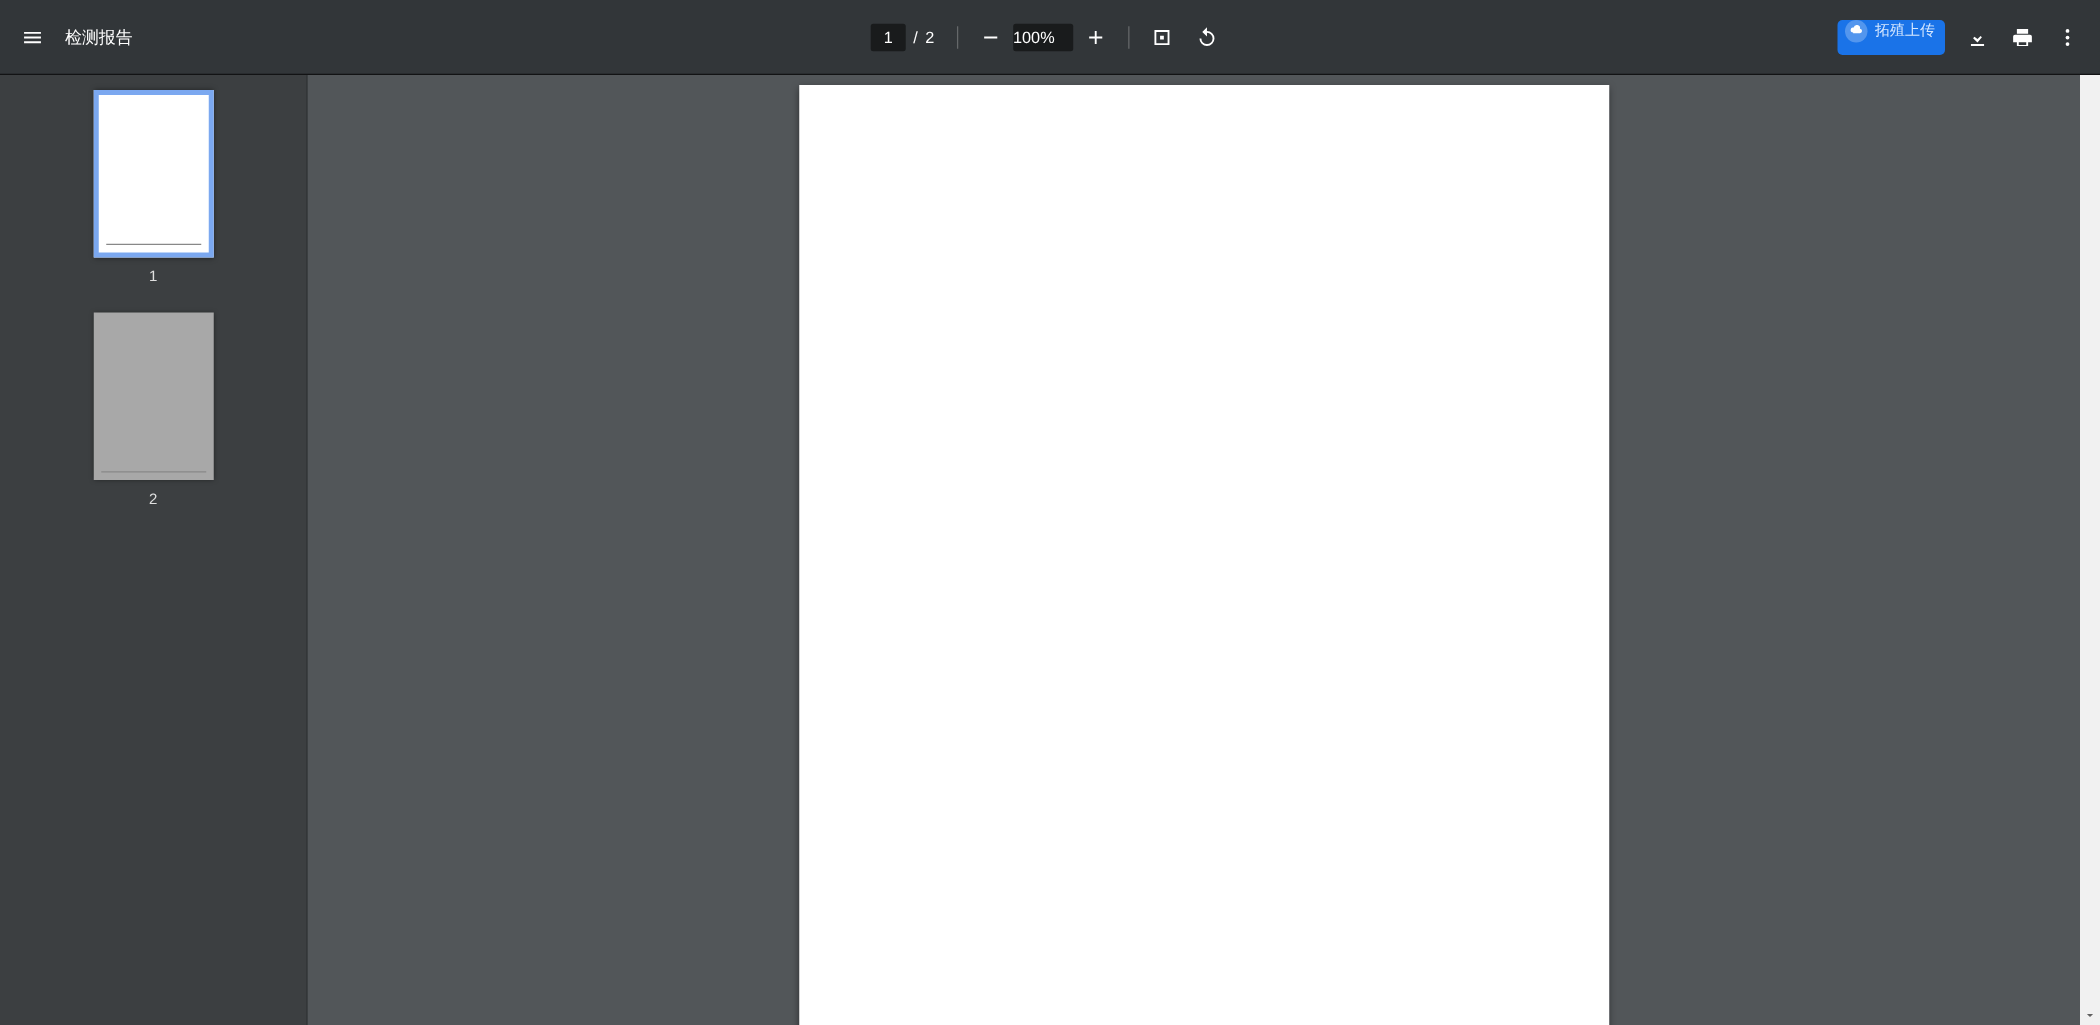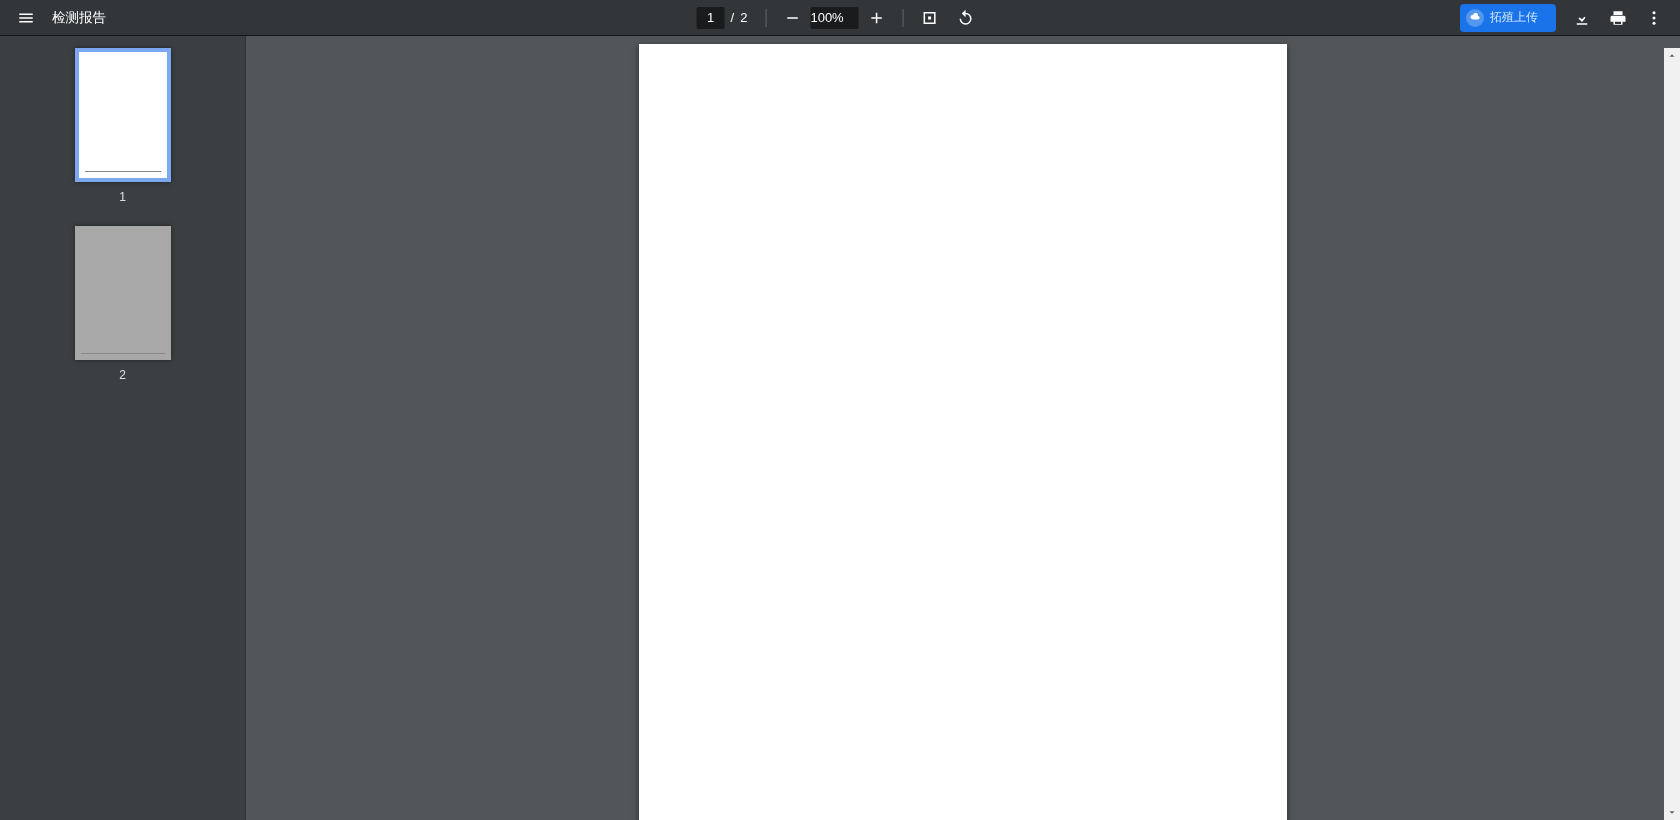--- a/index.html
+++ b/index.html
@@ -6,21 +6,21 @@
   html, body { height: 100%; width: 100%; overflow: hidden; }
   body {
     font-family: Arial, "Microsoft YaHei", sans-serif;
     background: #525659;
     display: flex;
     flex-direction: column;
   }
 
   
   .toolbar {
-    height: 36px;
+    height: 60px;
     background: #323639;
     color: #fff;
     display: flex;
     align-items: center;
     padding: 0 8px;
     border-bottom: 1px solid #121314;
     flex-shrink: 0;
     position: relative;
     z-index: 3;
   }
@@ -56,24 +56,24 @@
     margin: 0 8px;
   }
 
   .zoom-level {
     width: 48px; height: 22px; line-height: 22px;
     background: #191b1c; color: #fff; text-align: left;
     font-size: 13px; border-radius: 2px;
   }
 
   .upload-btn {
-    display: flex; align-items: center;
+    display: flex; 
     background: #1a73e8; color: #fff;
     border-radius: 4px; height: 28px;
-    padding: 0 18px 0 6px; font-size: 12px;
+    padding: 0 8px 0 6px; font-size: 12px;
     cursor: pointer; gap: 6px;
     margin-right: 8px;
   }
   .upload-btn .circle {
     width: 18px; height: 18px; border-radius: 50%;
     background: rgba(255,255,255,0.25);
     display: flex; align-items: center; justify-content: center;
   }
   .upload-btn svg { fill: #fff; }
   .upload-label { color: #d7e8ff; }

